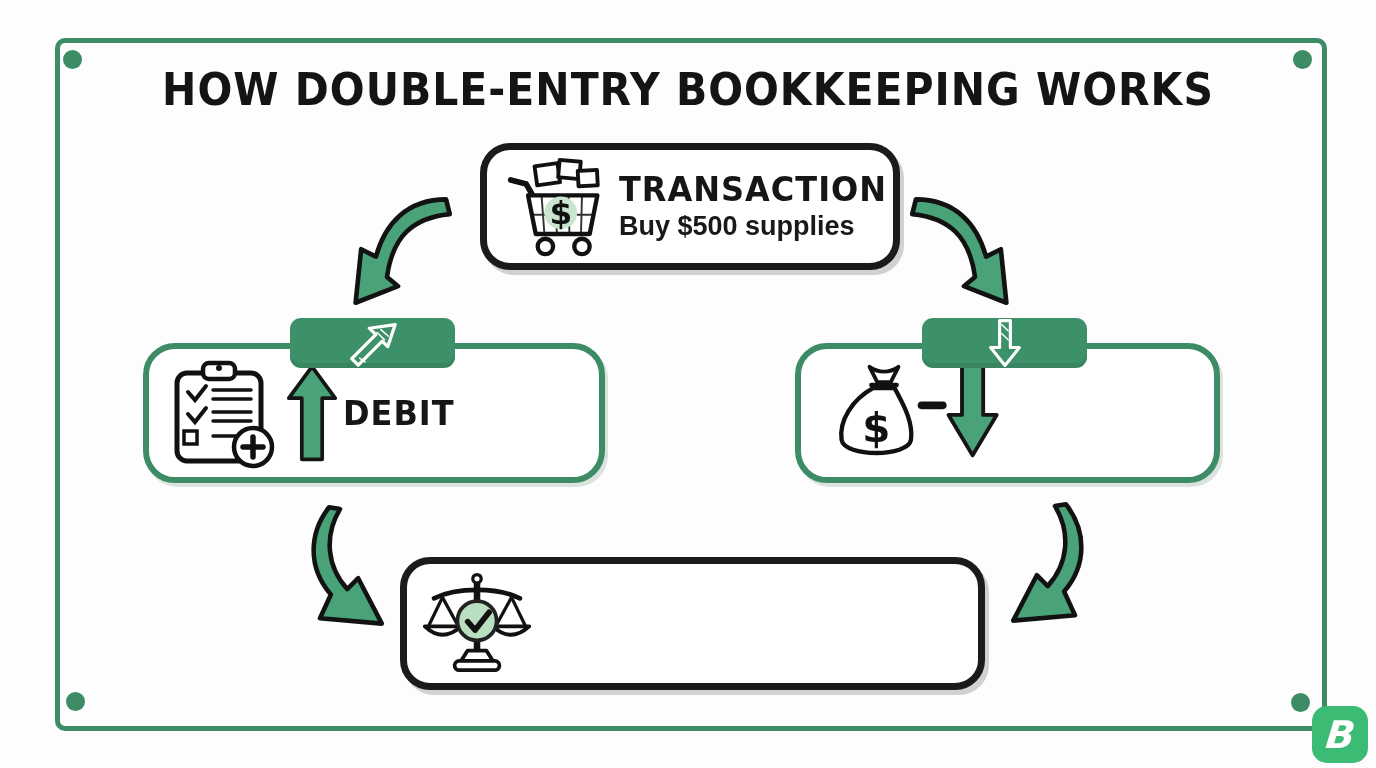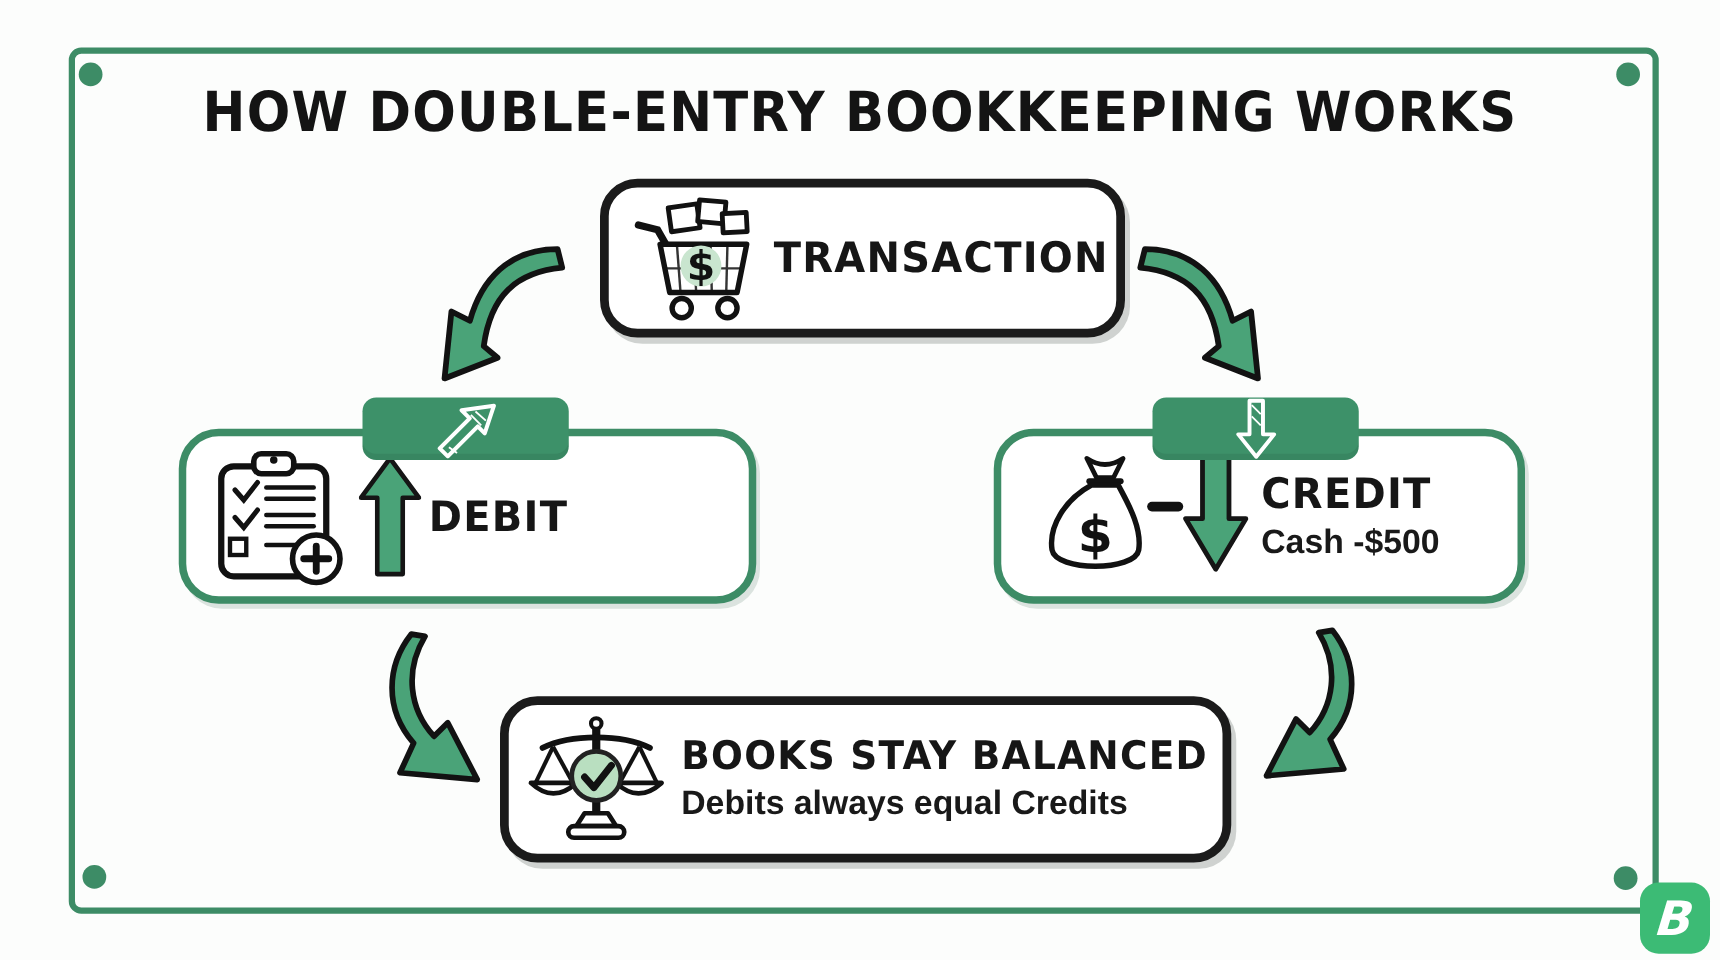--- a/index.html
+++ b/index.html
@@ -100,20 +100,21 @@
           <line x1="31" y1="62" x2="95" y2="62"></line>
         </g>
         <circle cx="62" cy="60" r="17" fill="#c9e5cf"></circle>
         <text x="62" y="72" font-size="34" font-weight="bold" text-anchor="middle" fill="#111">$</text>
         <circle cx="46" cy="95" r="8" fill="#fff" stroke="#111" stroke-width="4.5"></circle>
         <circle cx="84" cy="95" r="8" fill="#fff" stroke="#111" stroke-width="4.5"></circle>
       </svg>
     </span>
     <div class="node-text">
       <div class="node-label">TRANSACTION</div>
+      <div class="node-detail">Buy $500 supplies</div>
     </div>
   </div>
 
   <svg class="curve-arrow" style="left:338px;top:192px;" width="122" height="120" viewBox="0 0 130 130">
     <path d="M116 8 C 74 8, 50 34, 40 70 L 24 62 L 18 120 L 64 102 L 52 92 C 58 48, 80 28, 120 24 Z" fill="#4aa378" stroke="#121212" stroke-width="5" stroke-linejoin="round"></path>
   </svg>
   <svg class="curve-arrow flip" style="left:902px;top:192px;" width="122" height="120" viewBox="0 0 130 130">
     <path d="M116 8 C 74 8, 50 34, 40 70 L 24 62 L 18 120 L 64 102 L 52 92 C 58 48, 80 28, 120 24 Z" fill="#4aa378" stroke="#121212" stroke-width="5" stroke-linejoin="round"></path>
   </svg>
 
@@ -181,24 +182,20 @@
     <span>
       <svg width="182" height="104" viewBox="0 0 188 108">
         <path d="M52 6 Q 67 16 82 6 L 74 22 L 60 22 Z" fill="#fff" stroke="#111" stroke-width="4" stroke-linejoin="round"></path>
         <line x1="54" y1="25" x2="80" y2="25" stroke="#111" stroke-width="5" stroke-linecap="round"></line>
         <path d="M56 28 C 34 40, 20 62, 23 82 C 26 100, 92 100, 95 82 C 98 62, 84 40, 78 28 Z" fill="#fff" stroke="#111" stroke-width="4.5" stroke-linejoin="round"></path>
         <text x="59" y="84" font-size="42" font-weight="bold" text-anchor="middle" fill="#111">$</text>
         <line x1="106" y1="46" x2="128" y2="46" stroke="#111" stroke-width="8" stroke-linecap="round"></line>
         <polygon points="148,4 170,4 170,56 184,56 159,98 134,56 148,56" fill="#4aa378" stroke="#151515" stroke-width="4" stroke-linejoin="round"></polygon>
       </svg>
     </span>
-    <div class="node-text">
-      <div class="node-label">CREDIT</div>
-      <div class="node-detail">Cash -$500</div>
-    </div>
   </div>
 
   <svg class="curve-arrow flip" style="left:300px;top:500px;" width="100" height="140" viewBox="0 0 110 150">
     <path d="M78 6 C 100 34, 102 72, 76 102 L 88 128 L 20 134 L 46 84 L 58 96 C 80 72, 84 38, 66 8 Z" fill="#4aa378" stroke="#121212" stroke-width="5" stroke-linejoin="round"></path>
   </svg>
   <svg class="curve-arrow" style="left:995px;top:497px;" width="100" height="140" viewBox="0 0 110 150">
     <path d="M78 6 C 100 34, 102 72, 76 102 L 88 128 L 20 134 L 46 84 L 58 96 C 80 72, 84 38, 66 8 Z" fill="#4aa378" stroke="#121212" stroke-width="5" stroke-linejoin="round"></path>
   </svg>
 
   <div class="node node-black node-balance">
@@ -214,23 +211,19 @@
             <path d="M97 29 L112 60"></path>
         </g>
         <path d="M4 60 Q 23 78 43 60 Z" fill="#fff" stroke="#111" stroke-width="4" stroke-linejoin="round"></path>
         <path d="M77 60 Q 96 78 116 60 Z" fill="#fff" stroke="#111" stroke-width="4" stroke-linejoin="round"></path>
         <circle cx="60" cy="54" r="21" fill="#b9dfc0" stroke="#222" stroke-width="4"></circle>
         <path d="M50 55 l8 9 l15 -19" fill="none" stroke="#111" stroke-width="6" stroke-linecap="round" stroke-linejoin="round"></path>
         <polygon points="50,86 70,86 77,97 43,97" fill="#fff" stroke="#111" stroke-width="4" stroke-linejoin="round"></polygon>
         <rect x="36" y="97" width="48" height="10" rx="5" fill="#fff" stroke="#111" stroke-width="4"></rect>
       </svg>
     </span>
-    <div class="node-text">
-      <div class="node-label node-label-sm">BOOKS STAY BALANCED</div>
-      <div class="node-detail">Debits always equal Credits</div>
-    </div>
   </div>
 
   <div class="logo">
     <span>B</span>
   </div>
 
 </div>
 
 </body></html>

